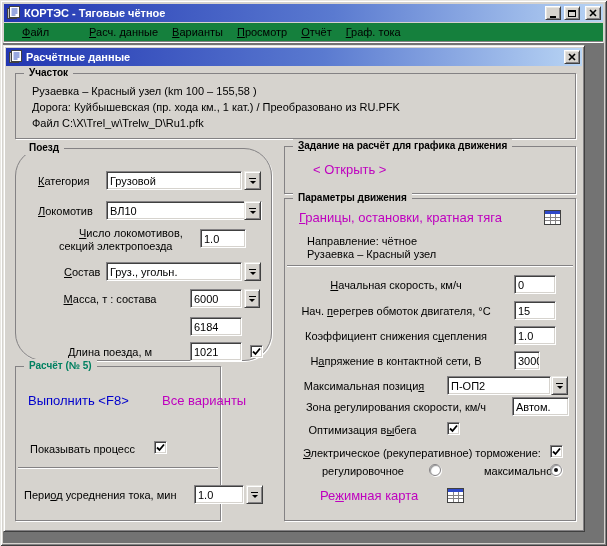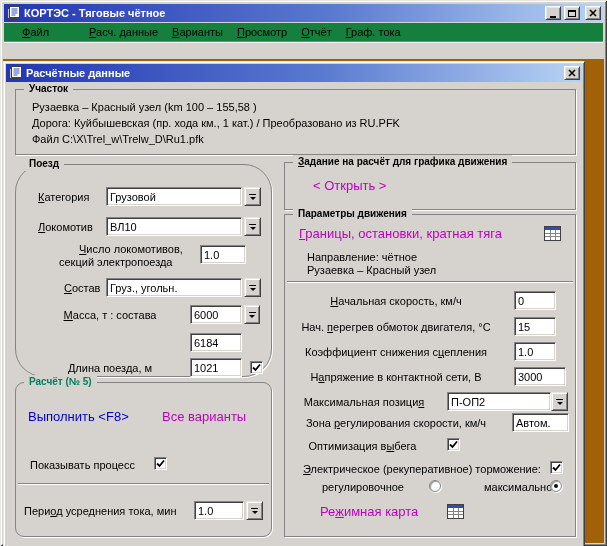--- a/index.html
+++ b/index.html
@@ -28,21 +28,21 @@
   .glyph-max { width:8px; height:7px; border:1px solid #000; border-top-width:2px; }
   
   .menubar {
     position:absolute; left:4px; top:23px; right:4px; height:19px;
     display:flex; align-items:center; background:#15803d;
     border-bottom:1px solid #848284; box-shadow:0 1px 0 #ffffff;
   }
   .menu-item { padding:2px 7px; white-space:nowrap; }
   .menu-item:first-child { margin-left:11px; margin-right:26px; }
   
-  .mdi { position:absolute; left:3px; top:43px; right:3px; bottom:3px; background:#a16207;margin-top:16px; }
+  .mdi { position:absolute; left:3px; top:43px; right:3px; bottom:3px; background:#737373; }
   .child {
     position:absolute; left:0; top:2px; width:582px; height:487px; background:#d6d3ce;
     border:1px solid; border-color:#e8e6e1 #404040 #404040 #e8e6e1;
     box-shadow: inset 1px 1px 0 #ffffff, inset -1px -1px 0 #848284;
   }
   .child-titlebar {
     position:absolute; left:2px; top:2px; right:2px; height:18px;
     background:linear-gradient(90deg,#2236b2 0%,#5a7ad0 55%,#b8d4f4 100%);
     display:flex; align-items:center; gap:3px; padding:0 2px;
   }
@@ -164,21 +164,21 @@
         <div class="group" style="left:9px; top:81px; width:257px; height:213px;border-radius:28px;">
           <span class="group-title">Поезд</span>
 
           <div class="label" style="left:22px; top:26px;"><u>К</u>атегория</div>
           <div class="tb" style="left:90px; top:22px; width:136px;">Грузовой</div>
           <span class="ddbtn" style="left:228px; top:22px;">
               <span class="ddglyph"></span>
             </span>
 
           <div class="label" style="left:22px; top:56px;"><u>Л</u>окомотив</div>
-          <div class="tb" style="left:90px; top:52px; width:136px;">ВЛ10</div>
+          <div class="tb" style="left:90px; top:52px; width:156px;">ВЛ10</div>
           <span class="ddbtn" style="left:228px; top:52px;">
               <span class="ddglyph"></span>
             </span>
 
           <div class="label" style="left:63px; top:78px;"><u>Ч</u>исло  локомотивов,</div>
           <div class="label" style="left:43px; top:91px;">секций  электропоезда</div>
           <div class="tb" style="left:184px; top:80px; width:46px;">1.0</div>
 
           <div class="label" style="left:48px; top:117px;"><u>С</u>остав</div>
           <div class="tb" style="left:90px; top:113px; width:136px;">Груз., угольн.</div>
@@ -196,21 +196,21 @@
 
           <div class="label r" style="left:20px; top:197px; width:148px;"><u>Д</u>лина поезда, м</div>
           <div class="tb" style="left:174px; top:193px; width:52px;">1021</div>
           <span class="checkbox" style="left:234px; top:196px;" data-checked="true">
             <svg class="check" width="9" height="9" viewBox="0 0 9 9">
                 <path d="M1 4.5 L3.5 7 L8 1.5" stroke="#000" stroke-width="1.8" fill="none"></path>
               </svg>
           </span>
         </div>
 
-        <div class="group" style="left:9px; top:299px; width:257px; height:155px;border-radius:9px;">
+        <div class="group" style="left:9px; top:299px; width:206px; height:155px;">
           <span class="group-title teal">Расчёт (№ 5)</span>
 
           <span class="link link-blue" style="left:12px; top:26px;">Выполнить &lt;F8&gt;</span>
           <span class="link link-mag" style="left:146px; top:26px;">Все варианты</span>
 
           <div class="label" style="left:14px; top:76px;">Показывать процесс</div>
           <span class="checkbox" style="left:138px; top:74px;" data-checked="true">
             <svg class="check" width="9" height="9" viewBox="0 0 9 9">
                 <path d="M1 4.5 L3.5 7 L8 1.5" stroke="#000" stroke-width="1.8" fill="none"></path>
               </svg>
@@ -250,21 +250,21 @@
           <div class="label r" style="left:0px; top:80px; width:222px;"><u>Н</u>ачальная  скорость, км/ч</div>
           <div class="tb" style="left:229px; top:76px; width:42px;">0</div>
 
           <div class="label r" style="left:0px; top:106px; width:222px;">Нач. <u>п</u>ерегрев обмоток двигателя, °С</div>
           <div class="tb" style="left:229px; top:102px; width:42px;">15</div>
 
           <div class="label r" style="left:0px; top:131px; width:222px;">Коэффициент снижения с<u>ц</u>епления</div>
           <div class="tb" style="left:229px; top:127px; width:42px;">1.0</div>
 
           <div class="label r" style="left:0px; top:156px; width:222px;">Н<u>а</u>пряжение в контактной сети, В</div>
-          <div class="tb" style="left:229px; top:152px; width:52px;">3000</div>
+          <div class="tb" style="left:229px; top:152px; width:26px;">3000</div>
 
           <div class="label r" style="left:0px; top:181px; width:158px;">Максимальная позици<u>я</u></div>
           <div class="tb" style="left:162px; top:177px; width:104px;">П-ОП2</div>
           <span class="ddbtn" style="left:266px; top:177px;">
               <span class="ddglyph"></span>
             </span>
 
           <div class="label r" style="left:0px; top:202px; width:222px;">Зона <u>р</u>егулирования скорости, км/ч</div>
           <div class="tb" style="left:227px; top:198px; width:57px;">Автом.</div>
 

